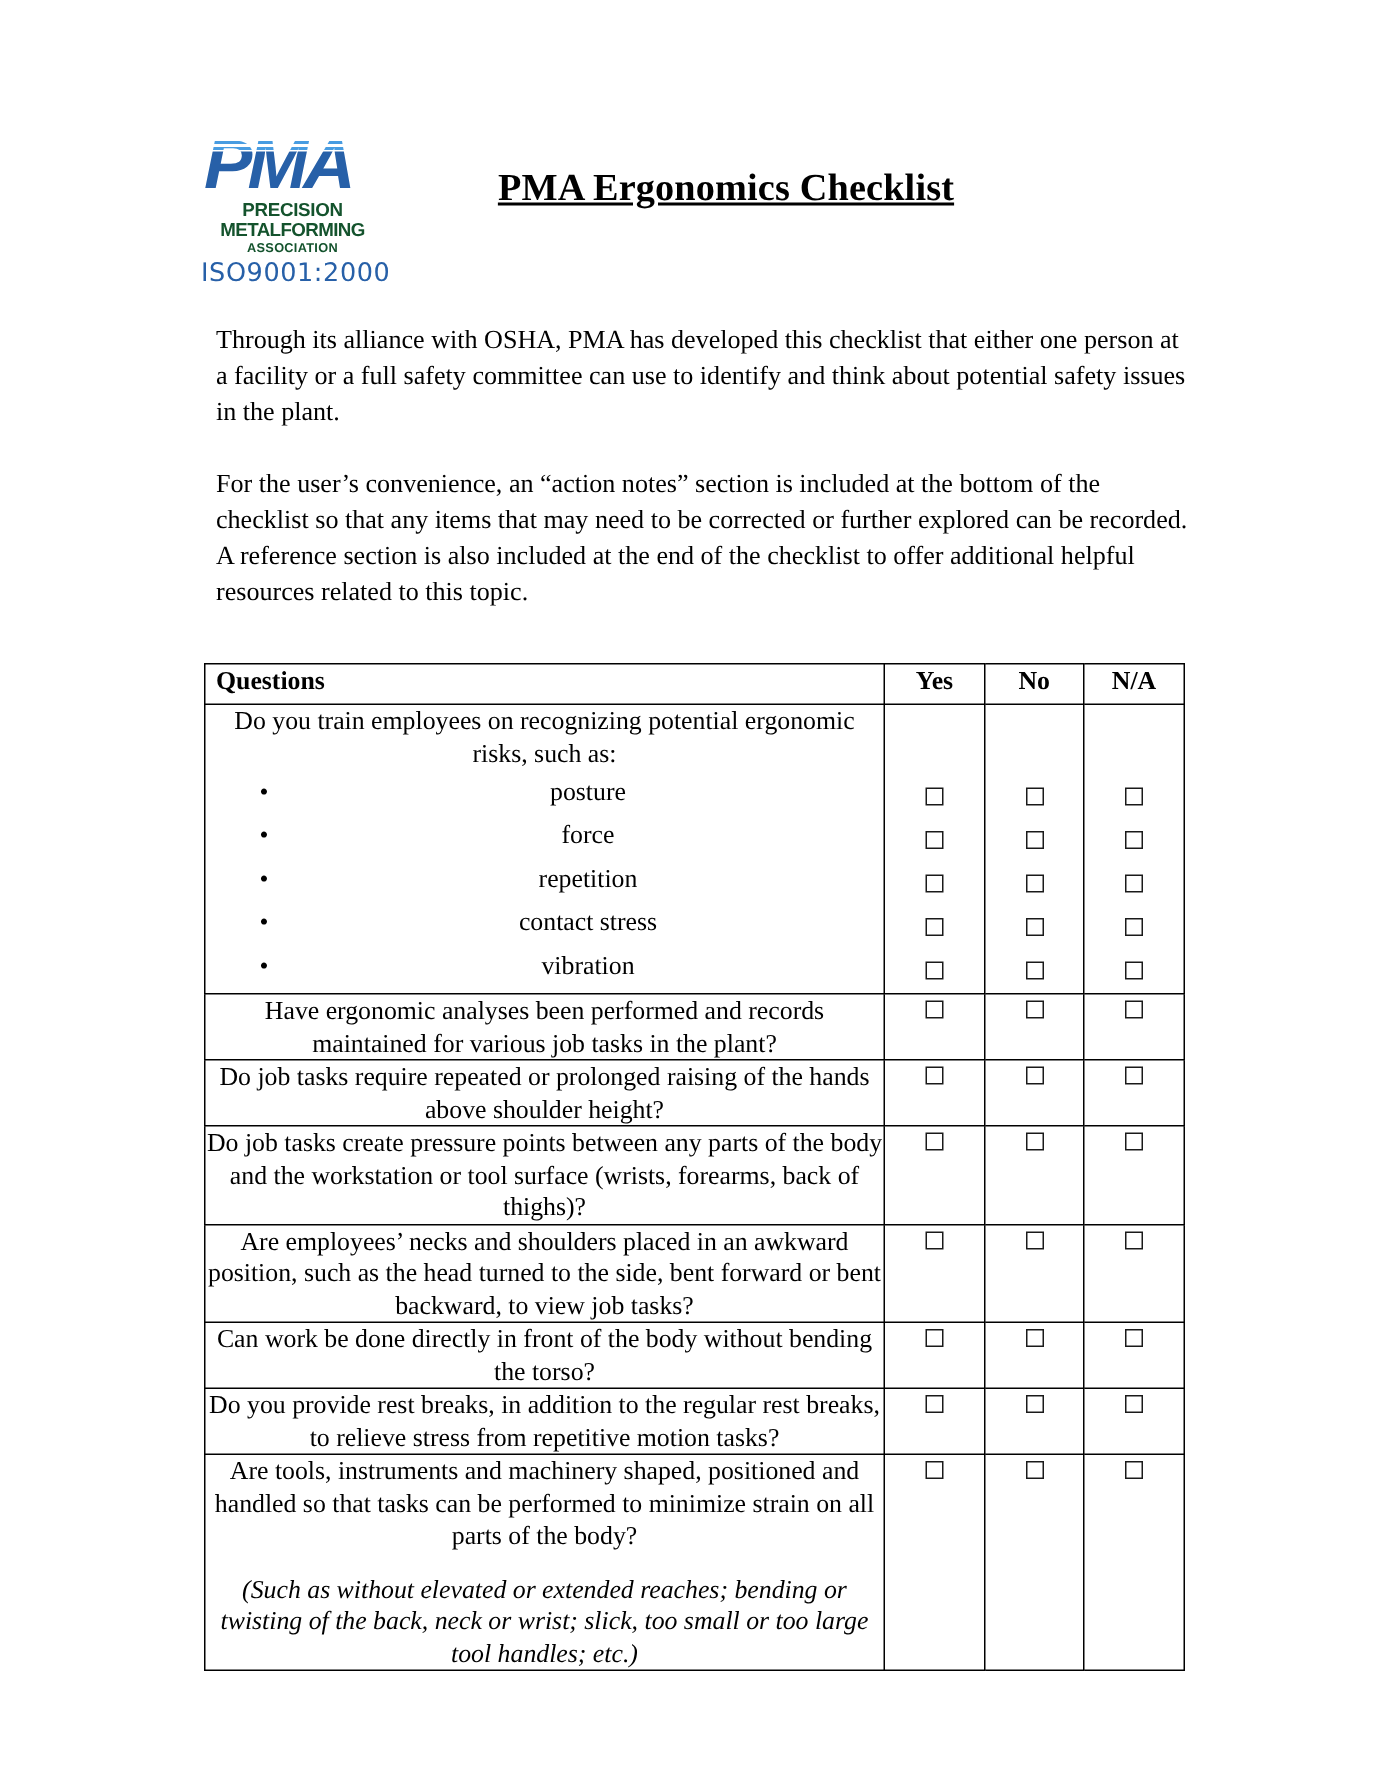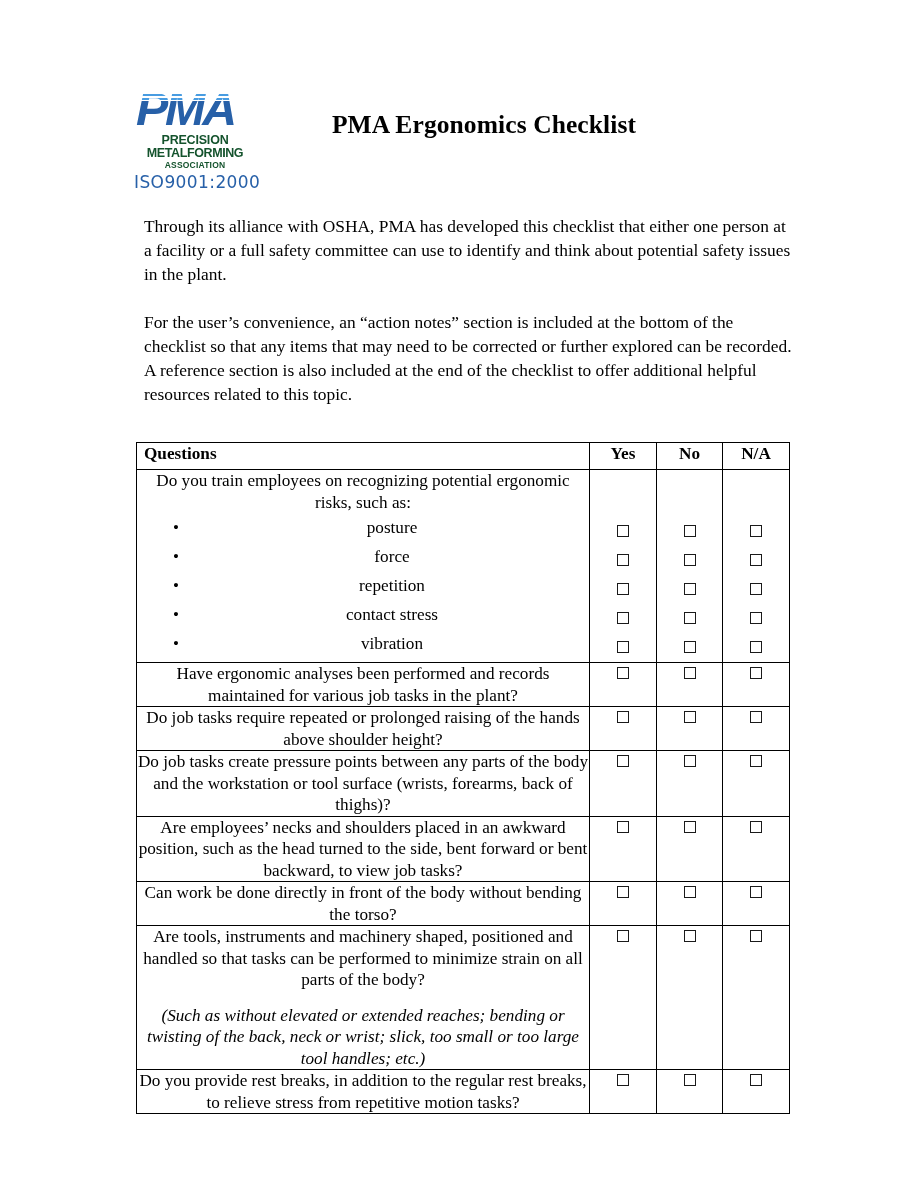--- a/index.html
+++ b/index.html
@@ -100,20 +100,21 @@
     position: absolute;
     left: 170px;
     top: 26px;
     width: 360px;
     text-align: center;
     font-family: "Liberation Serif", "DejaVu Serif", serif;
     font-weight: bold;
     font-size: 25.5px;
     letter-spacing: 0.1px;
     color: #000;
+    text-decoration: underline;
   }
 
   
   .alliance-logo {
     position: absolute;
     left: 533px;
     top: 12px;
     width: 158px;
     height: 56px;
   }
@@ -372,33 +373,33 @@
         </tr>
 
         <tr>
           <td class="qcell">Can work be done directly in front of the body without bending the torso?</td>
           <td class="bxcell"><span class="cb"></span></td>
           <td class="bxcell"><span class="cb"></span></td>
           <td class="bxcell"><span class="cb"></span></td>
         </tr>
 
         <tr>
+          <td class="qcell">Do you provide rest breaks, in addition to the regular rest breaks, to relieve stress from repetitive motion tasks?</td>
+          <td class="bxcell"><span class="cb"></span></td>
+          <td class="bxcell"><span class="cb"></span></td>
+          <td class="bxcell"><span class="cb"></span></td>
+        </tr>
+
+        <tr>
           <td class="qcell">
             <div>Are tools, instruments and machinery shaped, positioned and handled so that tasks can be performed to minimize strain on all parts of the body?</div>
             <span class="note-ital">(Such as without elevated or extended reaches; bending or twisting of the back, neck or wrist; slick, too small or too large tool handles; etc.)</span>
           </td>
           <td class="bxcell"><span class="cb"></span></td>
           <td class="bxcell"><span class="cb"></span></td>
           <td class="bxcell"><span class="cb"></span></td>
         </tr>
 
-        <tr>
-          <td class="qcell">Do you provide rest breaks, in addition to the regular rest breaks, to relieve stress from repetitive motion tasks?</td>
-          <td class="bxcell"><span class="cb"></span></td>
-          <td class="bxcell"><span class="cb"></span></td>
-          <td class="bxcell"><span class="cb"></span></td>
-        </tr>
-
       </tbody>
     </table>
   </div>
 
 </div>
 
 </body></html>

